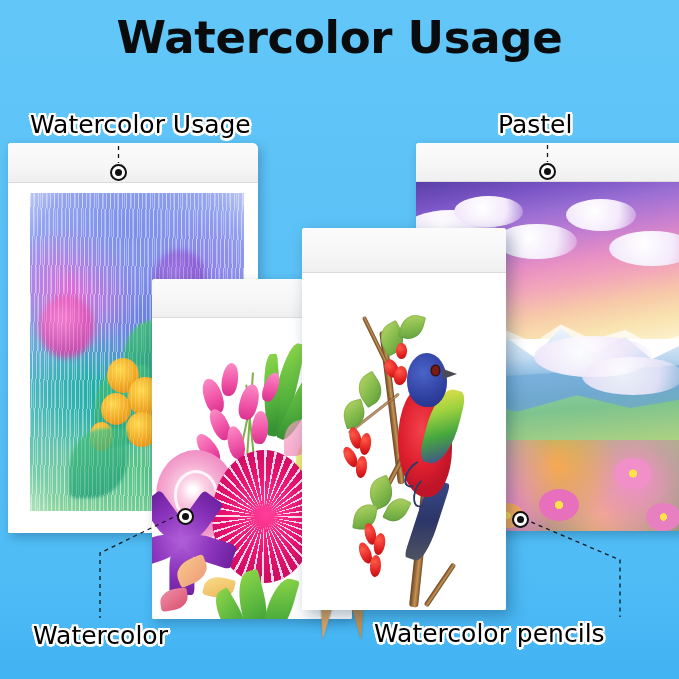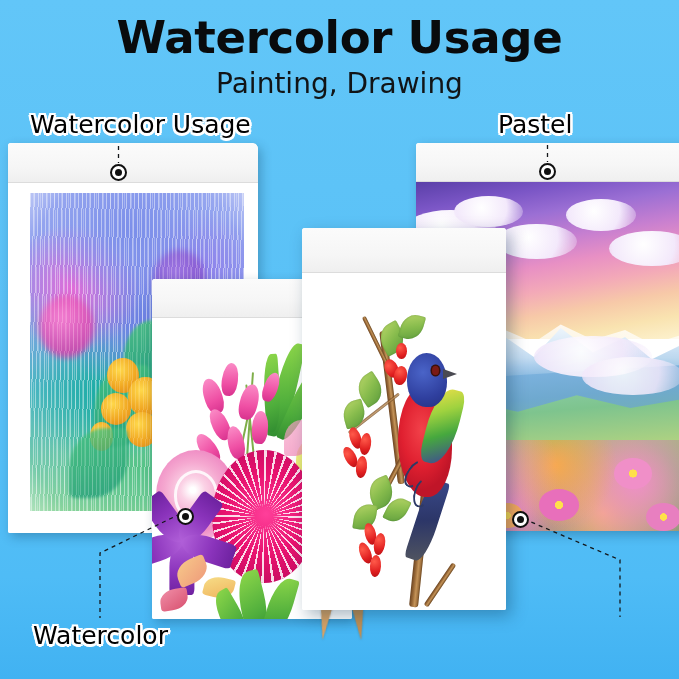--- a/index.html
+++ b/index.html
@@ -346,18 +346,18 @@
       <path d="M524,519 L620,560 L620,617"></path>
     </g>
   </svg>
 
   <div class="marker" id="mk-wcp"></div>
   <div class="marker" id="mk-pastel"></div>
   <div class="marker" id="mk-wc"></div>
   <div class="marker" id="mk-pen"></div>
 
   <div class="title">Watercolor Usage</div>
-  <div class="subtitle">Painting, Drawing</div>
 
   <div class="label lbl-wcp">Watercolor Usage</div>
   <div class="label lbl-wc">Watercolor</div>
   <div class="label lbl-pastel">Pastel</div>
+  <div class="label lbl-wcpen">Watercolor pencils</div>
 </div>
 
 </body></html>

